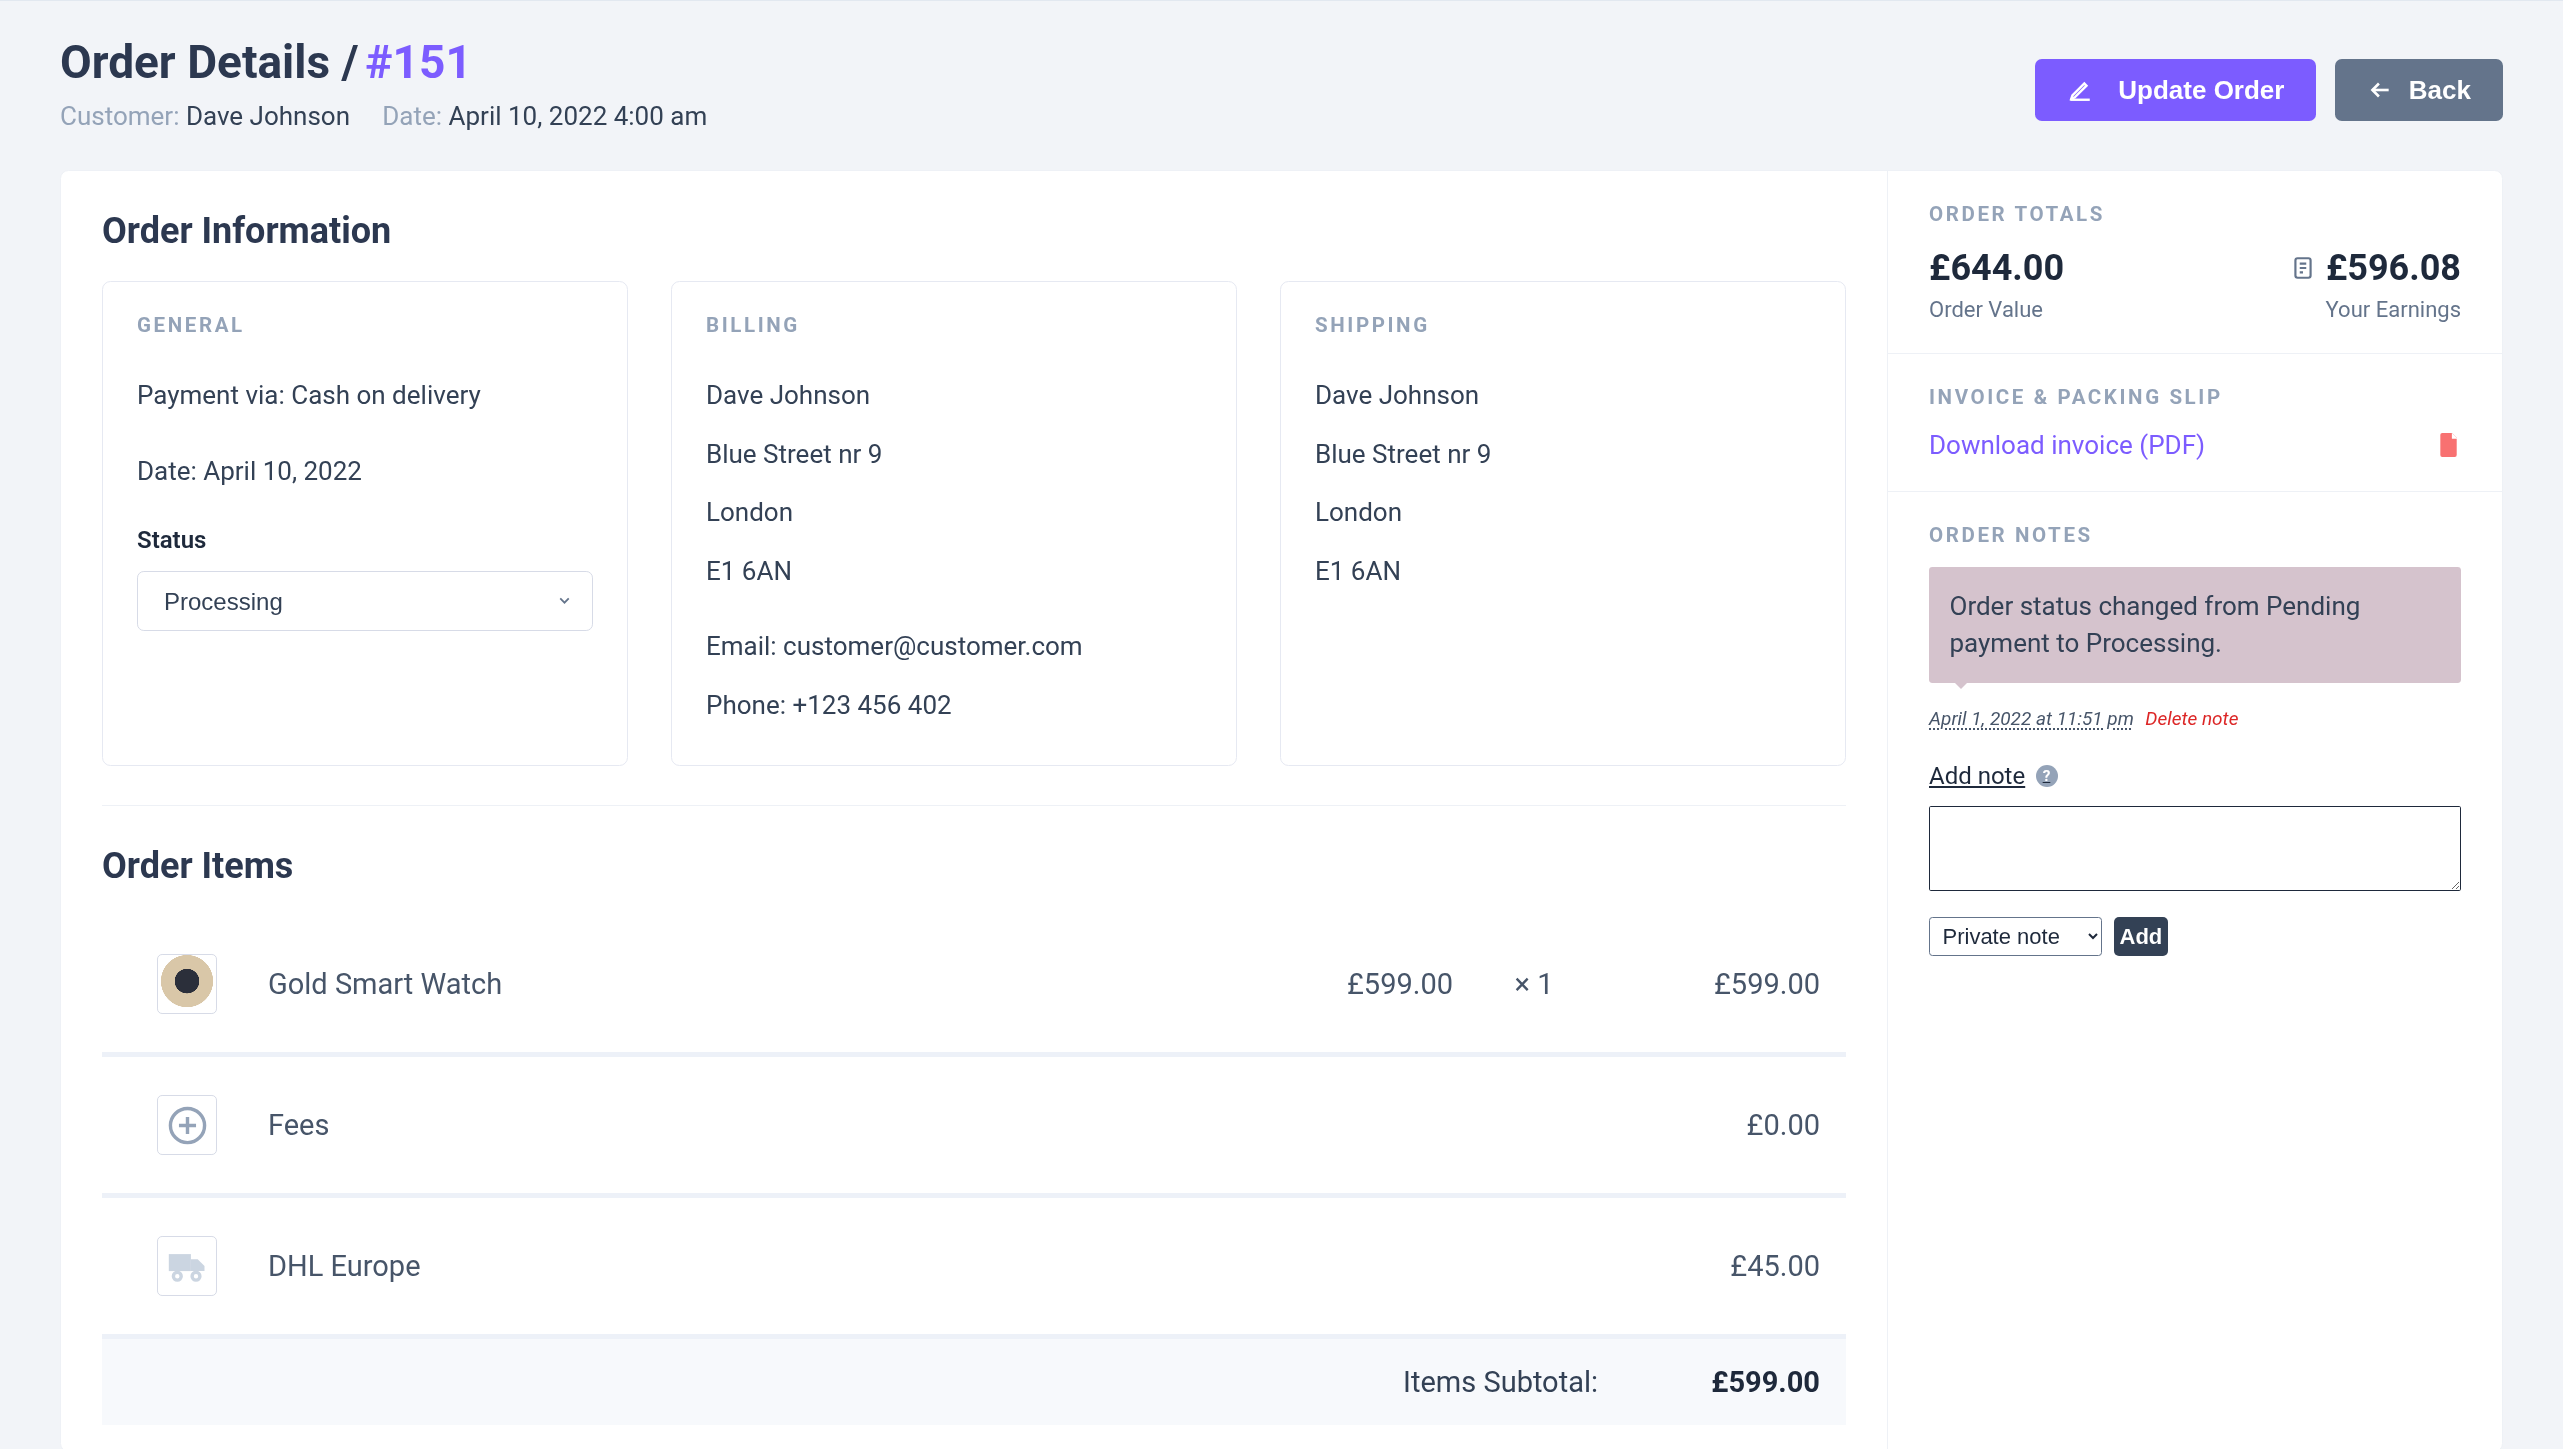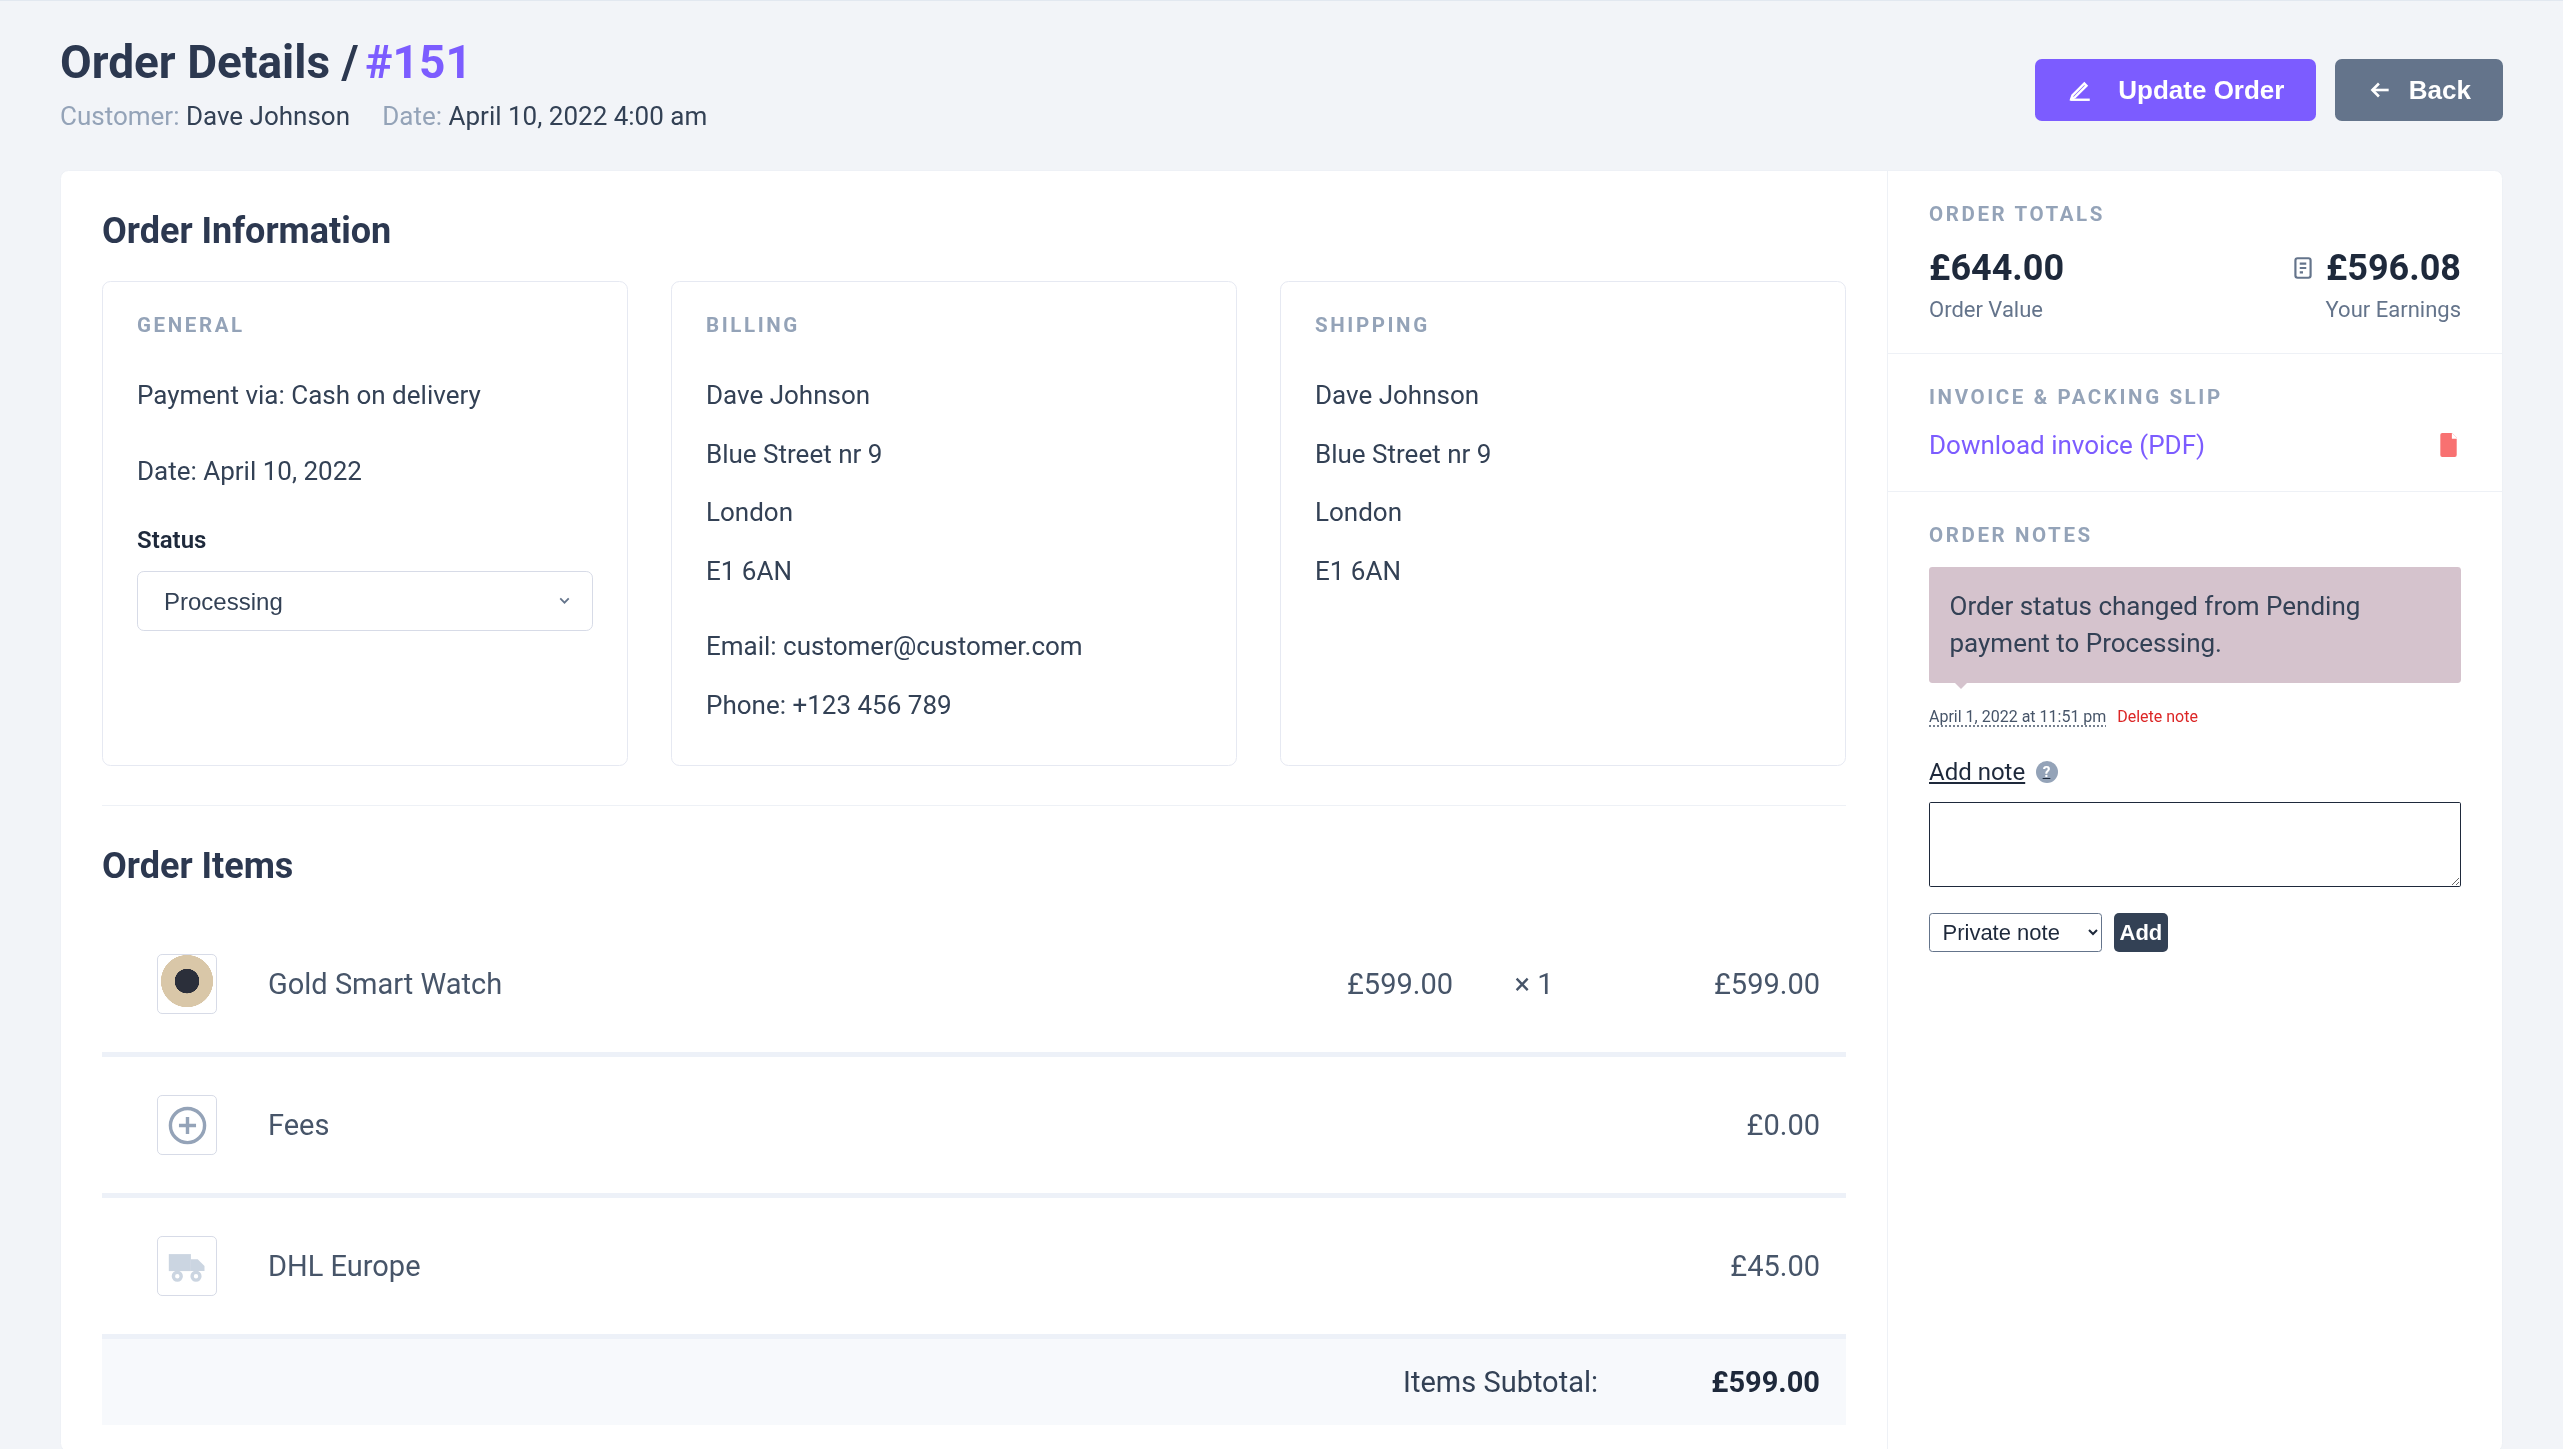--- a/index.html
+++ b/index.html
@@ -156,21 +156,21 @@
 
   .note-bubble{
     background:#d5c3cd; color:#334155; border-radius:3.4px;
     padding:20.5px 20.5px; font-size:26px; line-height:1.45;
     position:relative; margin-bottom:24px;
   }
   .note-bubble::after{
     content:''; position:absolute; left:24px; bottom:-13.7px;
     border:8.5px solid transparent; border-top-color:#d5c3cd;
   }
-  .note-meta{ font-size:16px; color:#475569; }
+  .note-meta{ font-size:19px; color:#475569;font-style:italic; }
   .note-meta .ts{ text-decoration:underline dotted; text-underline-offset:3.4px; }
   .note-meta .del{ color:#dc2626; margin-left:6.8px; cursor:pointer; }
 
   .add-note-label{ font-size:24px; color:#1e293b; margin:32px 0 15.4px; display:flex; align-items:center; gap:10.3px;text-decoration:underline;}
   .help-dot{
     width:22px; height:22px; border-radius:50%; background:#94a3b8; color:#fff;
     display:inline-flex; align-items:center; justify-content:center; font-size:15.4px; font-weight:700;
   }
   textarea.note-input{
     width:100%; height:85px; resize:both;
@@ -253,21 +253,21 @@
         <div class="info-card">
           <div class="card-head">Billing</div>
           <div class="block">
             <p>Dave Johnson</p>
             <p>Blue Street nr 9</p>
             <p>London</p>
             <p>E1 6AN</p>
           </div>
           <div class="block">
             <p>Email: customer@customer.com</p>
-            <p>Phone: +123 456 789</p>
+            <p>Phone: +123 456 402</p>
           </div>
         </div>
 
         <div class="info-card">
           <div class="card-head">Shipping</div>
           <div class="block">
             <p>Dave Johnson</p>
             <p>Blue Street nr 9</p>
             <p>London</p>
             <p>E1 6AN</p>

